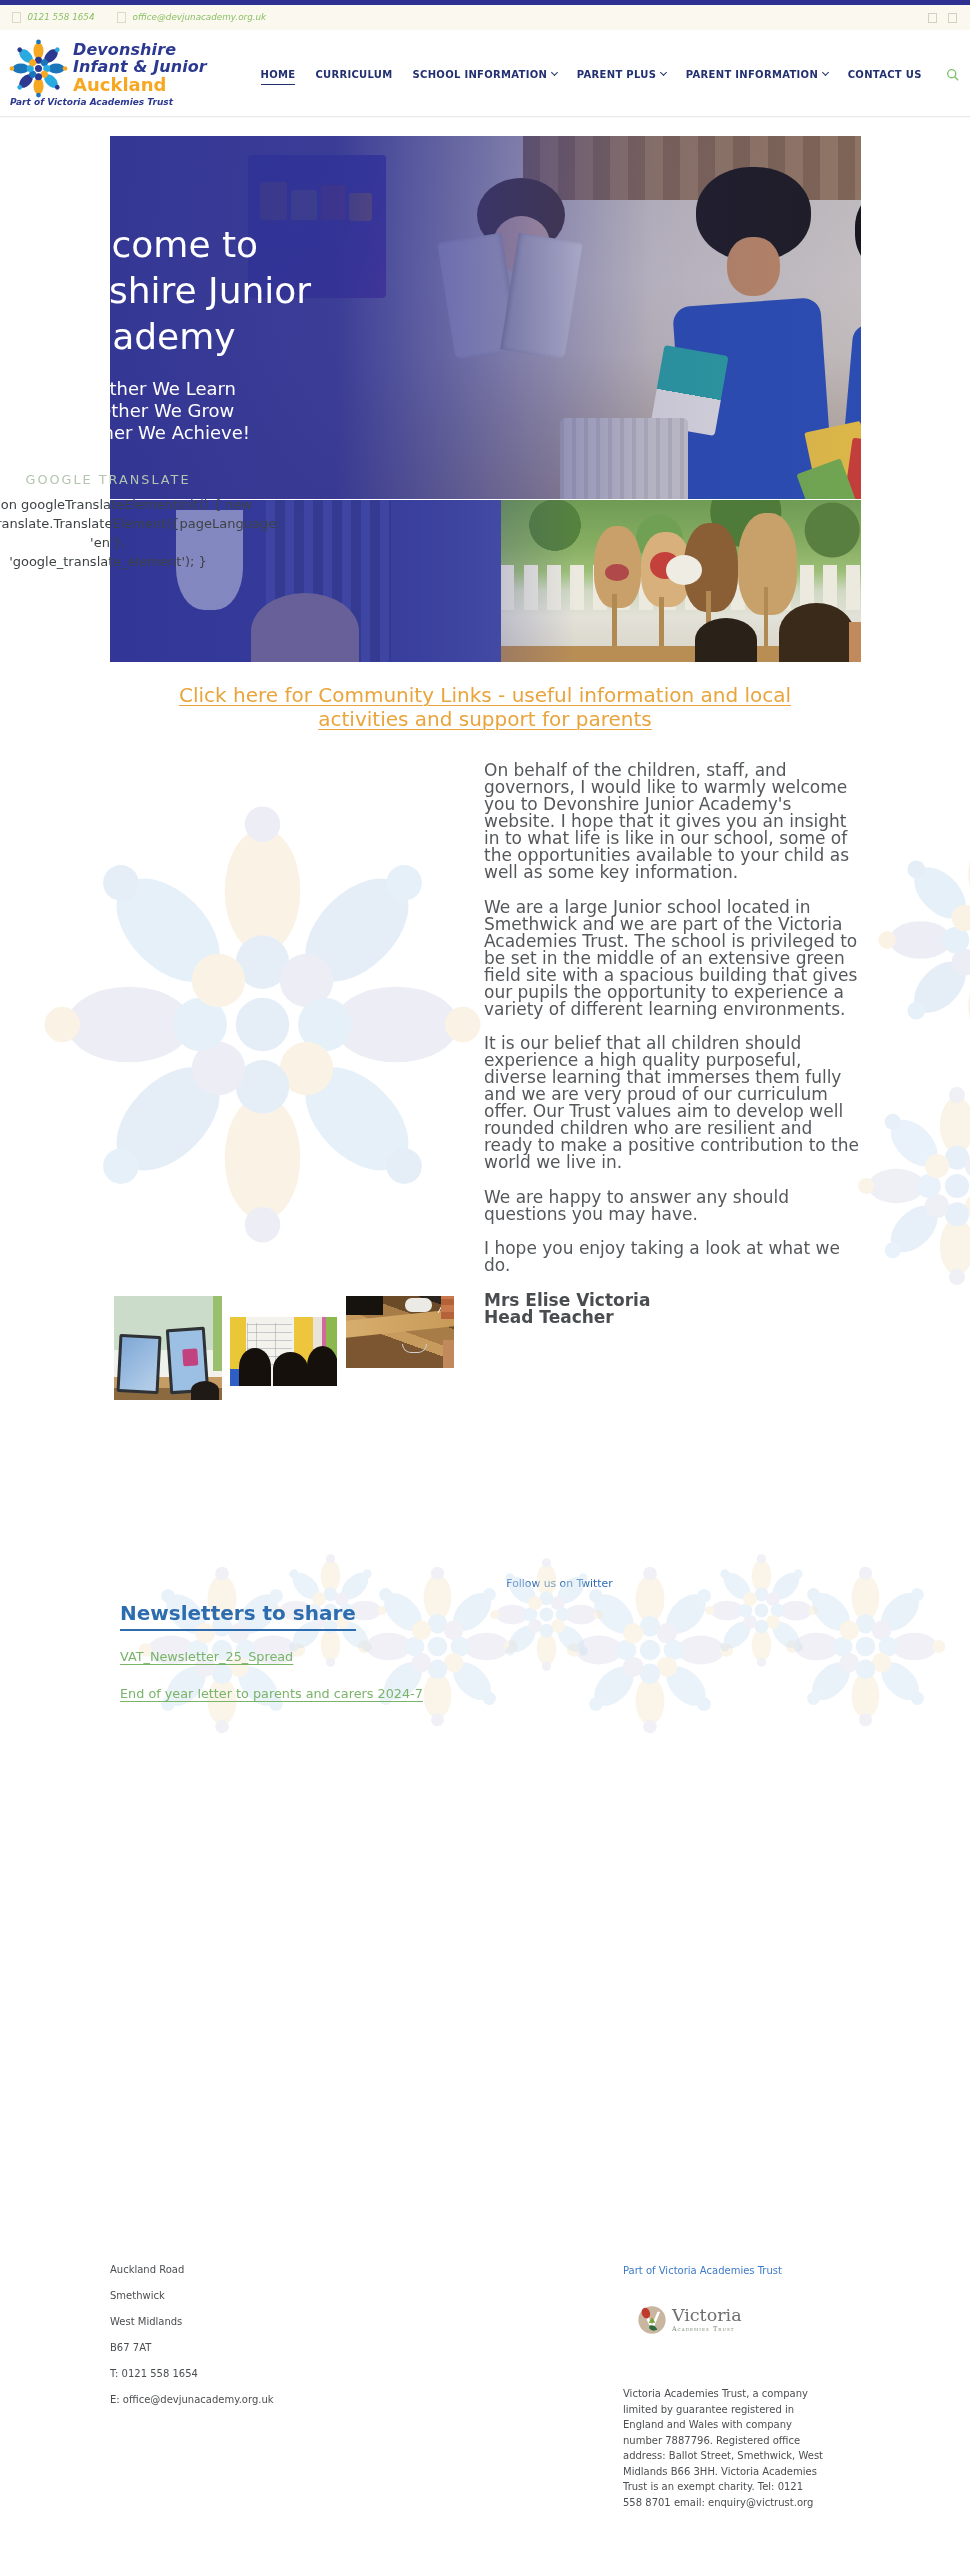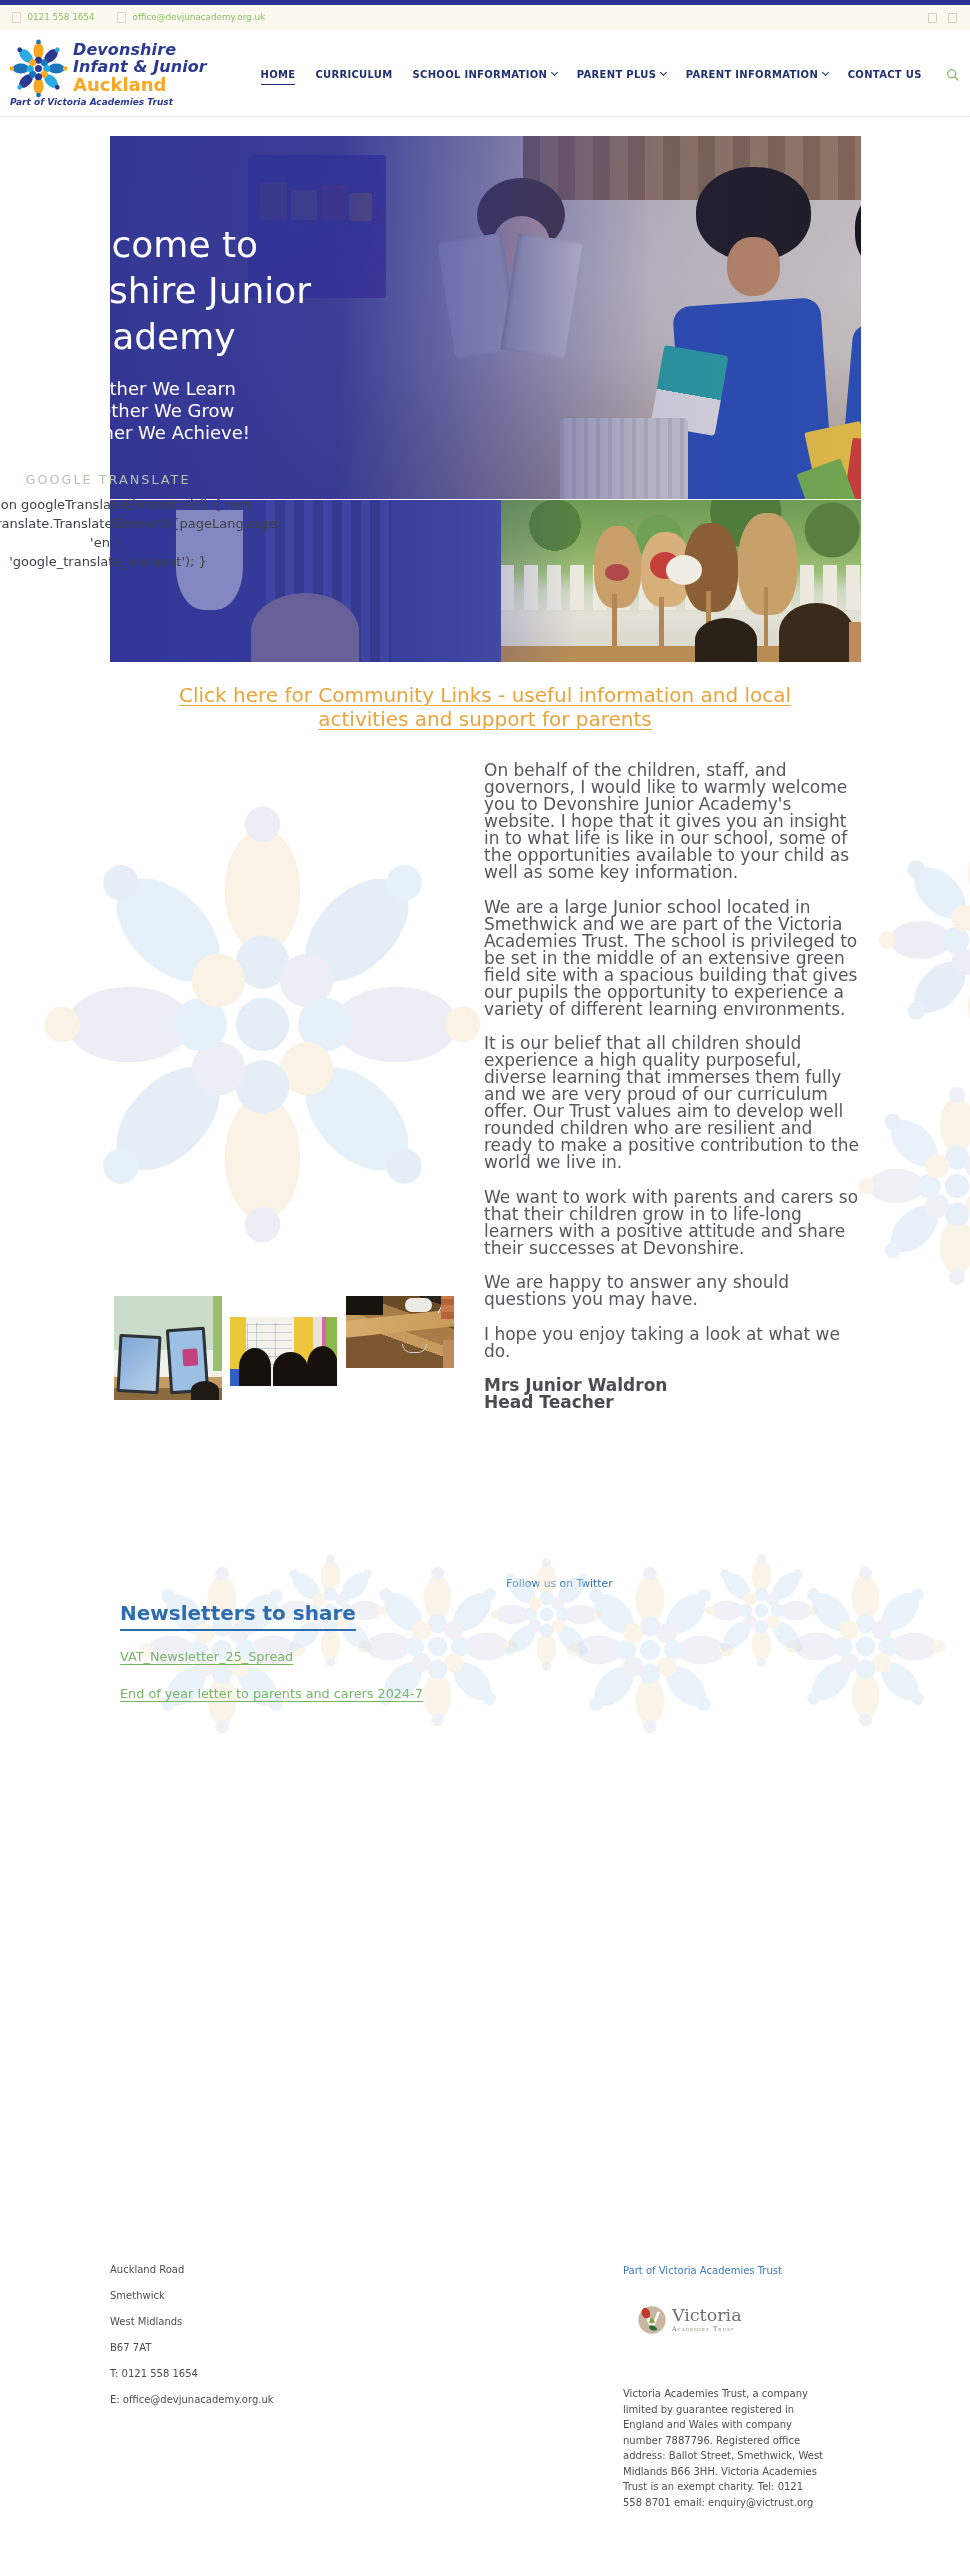--- a/index.html
+++ b/index.html
@@ -6,21 +6,21 @@
   #page{position:relative;width:970px;height:2576px;margin:0 auto;background:#fff;
         overflow:hidden;font-family:"DejaVu Sans","Liberation Sans",sans-serif;}
   a{text-decoration:none;cursor:pointer;}
 
   
   .topstrip{position:absolute;left:0;top:0;width:100%;height:4.7px;background:#2e3192;}
   .topbar{position:absolute;left:0;top:4.7px;width:100%;height:25px;background:#fbf9ef;
           border-bottom:0.7px solid #e8e5d6;}
   .topbar-inner{position:absolute;left:12px;top:7.4px;display:flex;align-items:center;gap:6.7px;}
   .tofu{display:inline-block;width:6.7px;height:8.8px;border:0.7px solid #ddd9c6;background:transparent;}
-  .topbar a{color:#8abf63;font-size:8.8px;}
+  .topbar a{color:#8abf63;font-size:8.8px;font-style:italic;}
   .topbar .email{margin-left:16px;}
   .topbar-social{position:absolute;right:13.5px;top:8px;display:flex;gap:10.8px;}
   .topbar-social .tofu{border-color:#d4d0bf;}
 
   
   .header{position:absolute;left:0;top:30px;width:100%;height:86px;background:#fff;
           border-bottom:0.7px solid #e7eaec;box-shadow:0 1.3px 2px rgba(0,0,0,0.03);}
   .logo-flower{position:absolute;left:9.4px;top:9.4px;width:59px;height:59px;}
   .logo-text{position:absolute;left:73px;top:10.8px;line-height:17px;}
   .logo-l1,.logo-l2{font-size:16px;font-weight:bold;color:#2b3990;letter-spacing:0.1px;font-style:italic;}
@@ -354,24 +354,23 @@
   </div>
 
   <div class="community">
     <a>Click here for Community Links - useful information and local activities and support for parents</a>
   </div>
 
   <div class="welcome">
     <p>On behalf of the children, staff, and governors, I would like to warmly welcome you to Devonshire Junior Academy's website. I hope that it gives you an insight in to what life is like in our school, some of the opportunities available to your child as well as some key information.</p>
     <p>We are a large Junior school located in Smethwick and we are part of the Victoria Academies Trust. The school is privileged to be set in the middle of an extensive green field site with a spacious building that gives our pupils the opportunity to experience a variety of different learning environments.</p>
     <p>It is our belief that all children should experience a high quality purposeful, diverse learning that immerses them fully and we are very proud of our curriculum offer. Our Trust values aim to develop well rounded children who are resilient and ready to make a positive contribution to the world we live in.</p>
-    <p>We want to work with parents and carers so that their children grow in to life-long learners with a positive attitude and share their successes at Devonshire.</p>
     <p>We are happy to answer any should questions you may have.</p>
     <p>I hope you enjoy taking a look at what we do.</p>
-    <p class="sig">Mrs Junior Waldron</p>
+    <p class="sig">Mrs Elise Victoria</p>
     <p class="sig">Head Teacher</p>
   </div>
 
   <div class="ph ph1">
     <div class="door"></div>
     <div class="mon" style="left:4px;top:39px;width:42px;height:58px;transform:rotate(3deg);">
         <div class="scr"></div>
       </div>
     <div class="mon mon2" style="left:54px;top:32px;width:39px;height:65px;transform:rotate(-4deg);">
         <div class="scr">

